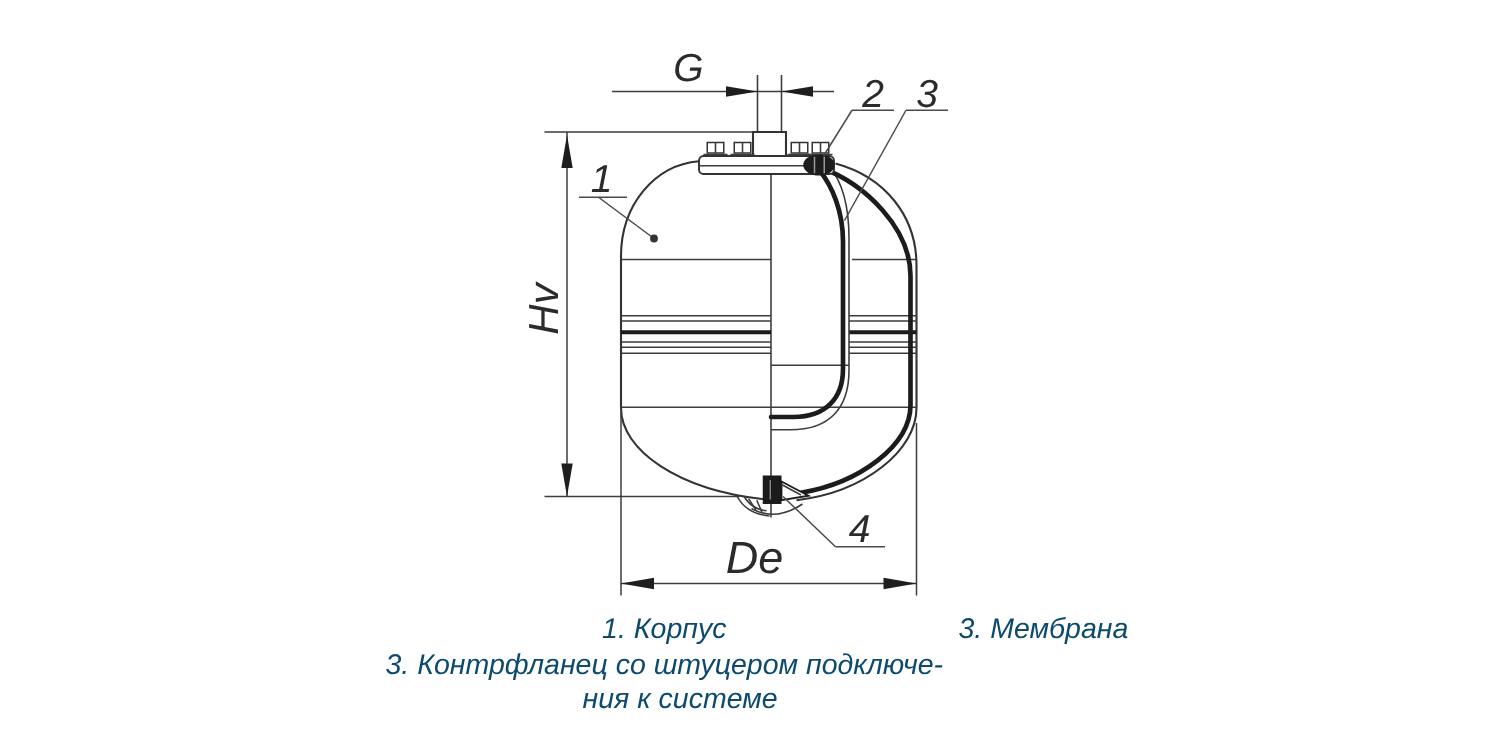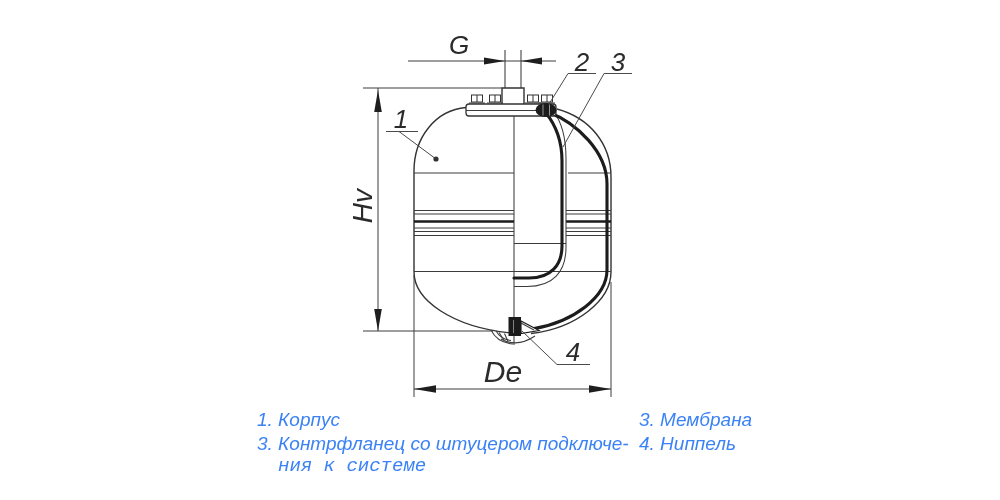--- a/index.html
+++ b/index.html
@@ -11,24 +11,24 @@
   .thin{stroke:#3c3c3c;stroke-width:1.05;fill:none;}
   .med{stroke:#333333;stroke-width:1.4;fill:none;}
   .thick{stroke:#1c1c1c;stroke-width:3.1;fill:none;stroke-linecap:round;}
   .weld{stroke:#1c1c1c;stroke-width:2.6;fill:none;}
   .dimline{stroke:#3c3c3c;stroke-width:1;fill:none;}
   .leader{stroke:#4a4a4a;stroke-width:1;fill:none;}
   .arrow{fill:#1e1e1e;stroke:none;}
   .dimtext{font-family:"Liberation Sans",sans-serif;font-style:italic;fill:#2b2b2b;}
   .fs26{font-size:26px;} .fs28{font-size:28px;} .fs30{font-size:30px;}
   .legend{
-    position:absolute;color:#3b82f6;font-style:italic;font-size:19px;line-height:23.5px;
-    font-family:"Liberation Sans",sans-serif;white-space:nowrap;
+    position:absolute;color:#0c4a6e;font-style:italic;font-size:19px;line-height:23.5px;
+    font-family:"Liberation Sans",sans-serif;white-space:nowrap;text-align:center;
   }
-  .legend .indent{padding-left:21px;font-family:Liberation Mono, monospace;}
+  .legend .indent{padding-left:21px;}
 </style>
 </head>
 <body>
 
 <div id="stage">
 
   <svg width="1000" height="500" viewBox="0 0 1000 500">
 
     <g>
 
@@ -155,16 +155,15 @@
   </svg>
 
   <div class="legend" style="left:257px;top:408px;">
     <div>1. Корпус</div>
     <div>3. Контрфланец со штуцером подключе-</div>
     <div class="indent">ния к системе</div>
   </div>
 
   <div class="legend" style="left:639px;top:408px;">
     <div>3. Мембрана</div>
-    <div>4. Ниппель</div>
   </div>
 
 </div>
 
 </body></html>

